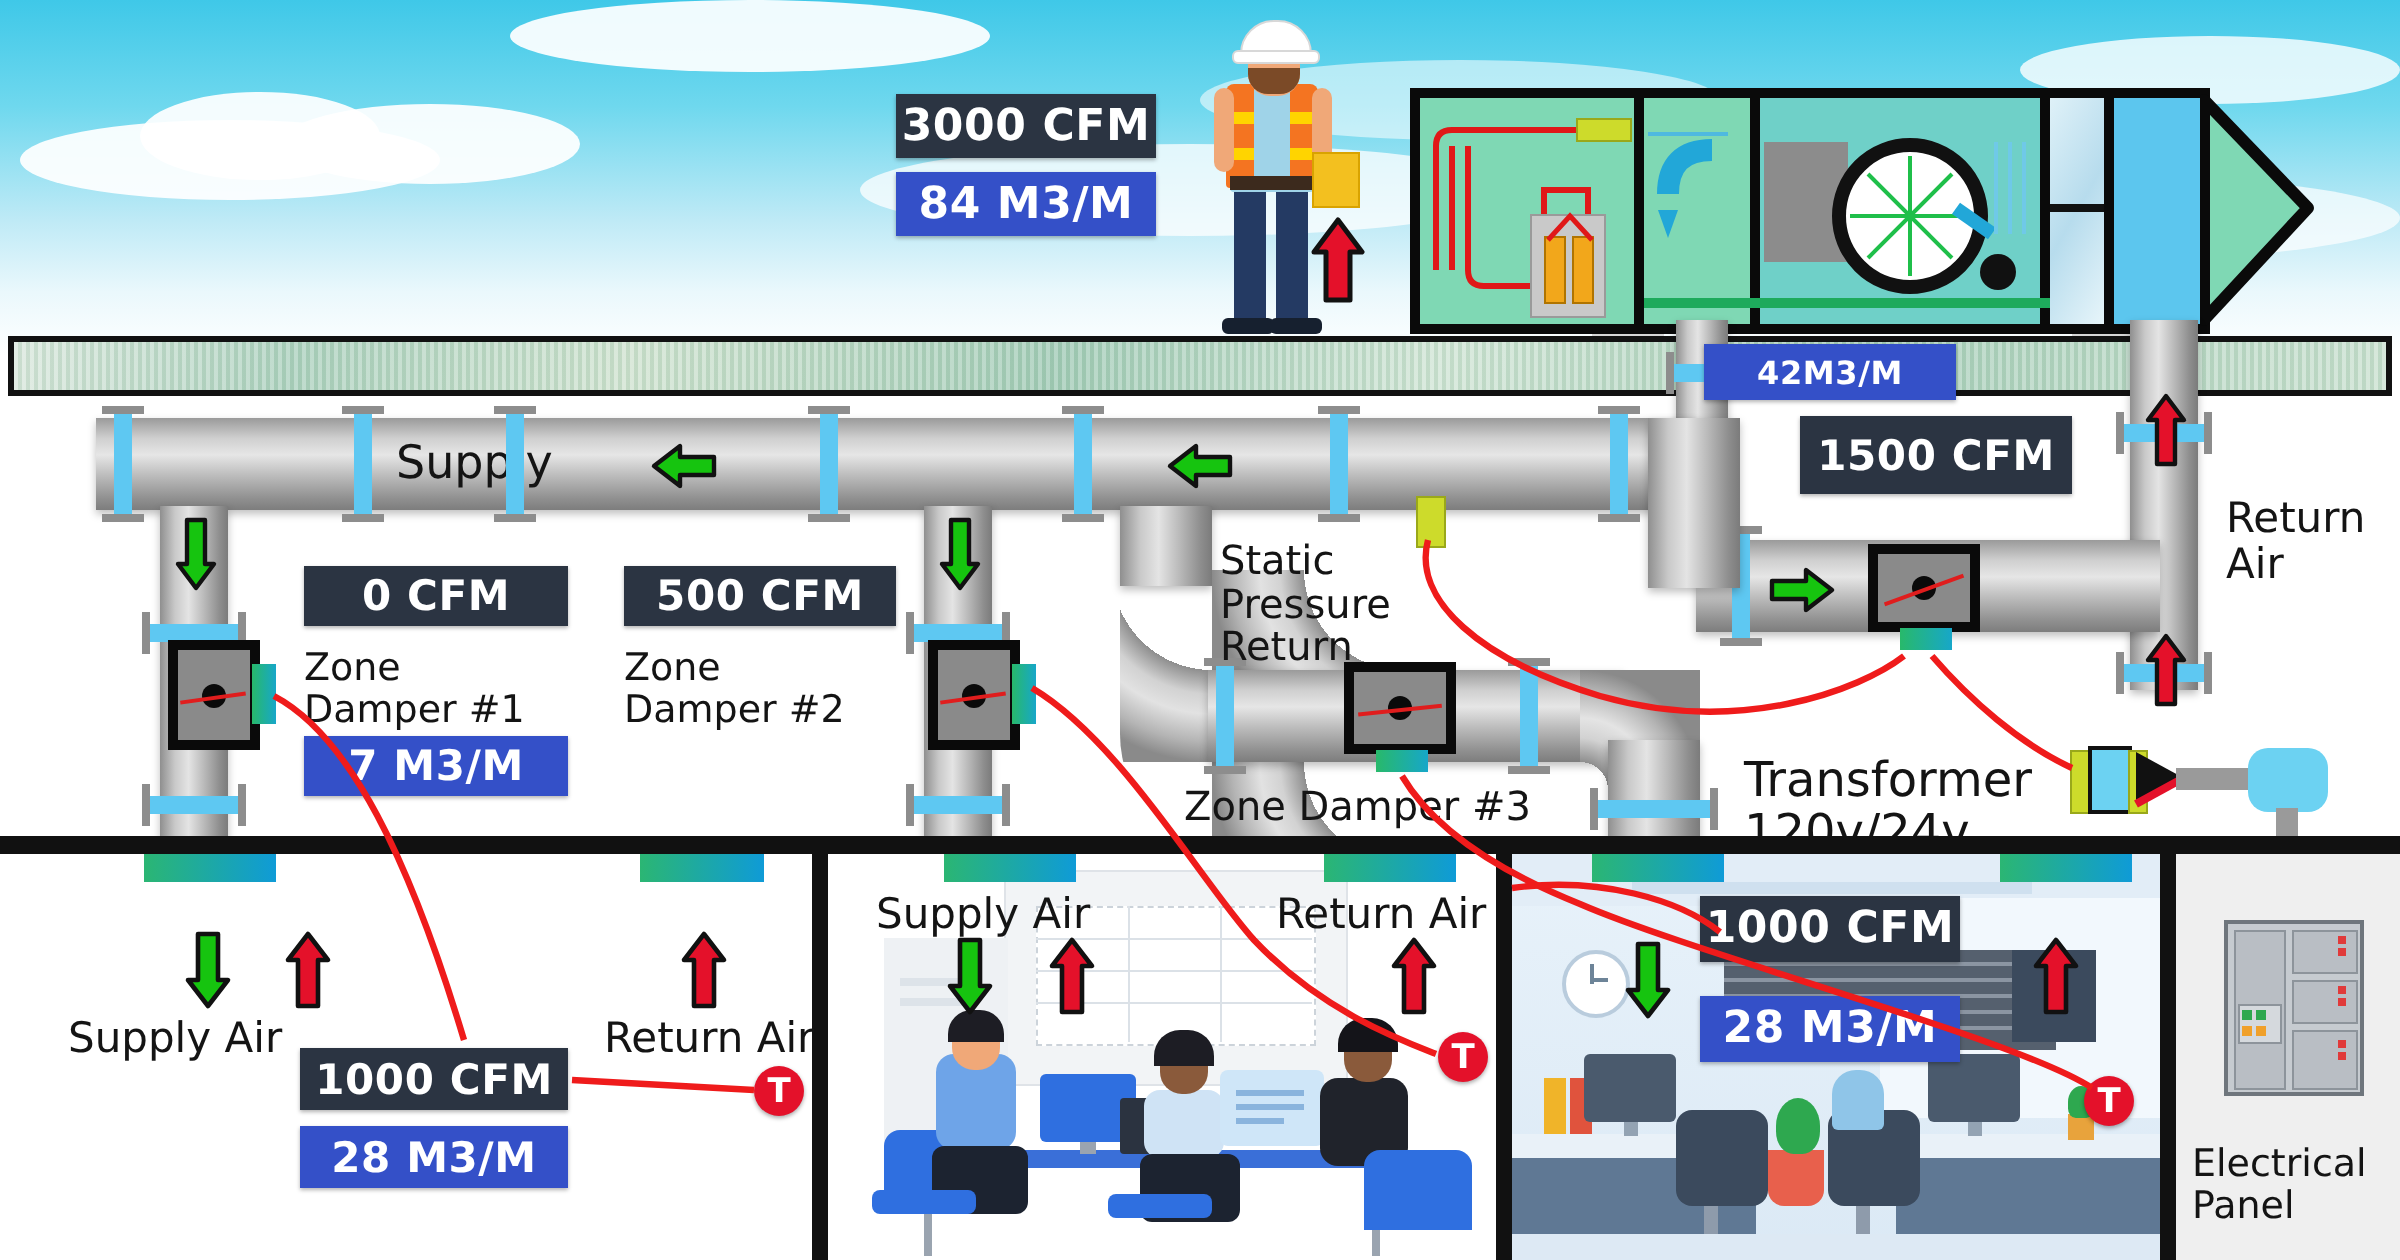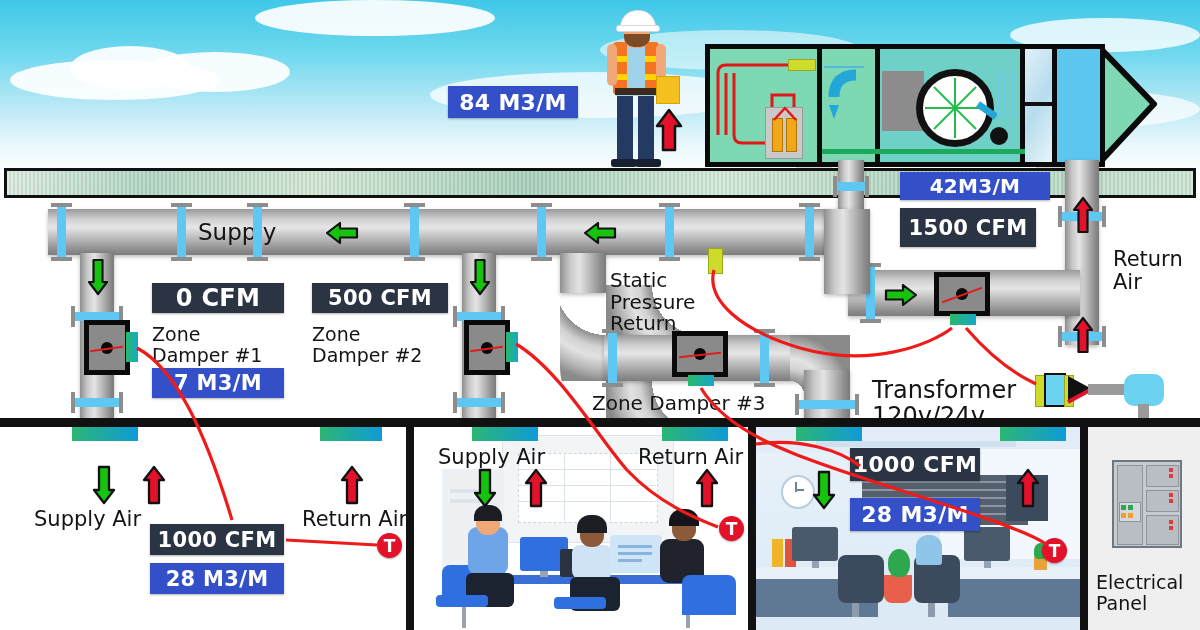--- a/index.html
+++ b/index.html
@@ -121,20 +121,21 @@
     <div style="position:absolute;left:22px;top:6px;width:34px;height:18px;background:#fff;border-radius:17px 17px 0 0;border:1px solid #d8d8d8;"></div>
     <div style="position:absolute;left:18px;top:21px;width:42px;height:5px;background:#fff;border-radius:3px;border:1px solid #d8d8d8;"></div>
   </div>
 
   <div class="arrow" style="left:655px;top:108px;">
     <svg width="28" height="44" viewBox="0 0 28 44">
         <path d="M14 2 L26 18 L20 18 L20 42 L8 42 L8 18 L2 18 Z" fill="#e4112a" stroke="#111" stroke-width="2.5" stroke-linejoin="round"></path>
       </svg>
   </div>
 
+  <div class="chip cfm" style="left:448px;top:47px;width:130px;height:32px;font-size:22px;">3000 CFM</div>
   <div class="chip m3" style="left:448px;top:86px;width:130px;height:32px;font-size:22px;">84 M3/M</div>
 
 
   <div class="punit" style="left:705px;top:44px;width:400px;height:123px;">
 
     <div class="pseg" style="left:0;width:112px;background:#7fd8b4;">
       <svg width="112" height="115" viewBox="0 0 112 115">
         <path d="M8 24 v62 M16 24 v62 M24 24 v62" stroke="#e01818" stroke-width="3" fill="none"></path>
         <path d="M8 24 q0-8 8-8 h66 v-6" stroke="#e01818" stroke-width="3" fill="none"></path>
         <path d="M24 86 q0 8 8 8 h30 v-48 h22 v30" stroke="#e01818" stroke-width="3" fill="none"></path>
@@ -209,21 +210,21 @@
       </svg>
   </div>
   <div class="arrow" style="left:1072px;top:316px;">
     <svg width="22" height="38" viewBox="0 0 22 38">
         <path d="M11 2 L20 14 L15.5 14 L15.5 36 L6.5 36 L6.5 14 L2 14 Z" fill="#e4112a" stroke="#111" stroke-width="2.2" stroke-linejoin="round"></path>
       </svg>
   </div>
   <div class="lbl" style="left:1113px;top:248px;font-size:21px;text-align:left;">Return
 Air</div>
 
-  <div class="chip m3" style="left:900px;top:172px;width:150px;height:28px;font-size:20px;">42M3/M</div>
+  <div class="chip m3" style="left:852px;top:172px;width:126px;height:28px;font-size:16px;">42M3/M</div>
   <div class="chip cfm" style="left:900px;top:208px;width:136px;height:39px;font-size:21px;">1500 CFM</div>
 
   <div class="duct" style="left:48px;top:209px;width:800px;height:46px;"></div>
   <div class="lbl" style="left:198px;top:220px;font-size:23px;">Supply</div>
   <div class="arrow" style="left:324px;top:221px;">
     <svg width="36" height="24" viewBox="0 0 36 24">
         <path d="M3 12 L16 2 L16 7.5 L33 7.5 L33 16.5 L16 16.5 L16 22 Z" fill="#16c40f" stroke="#111" stroke-width="2.2" stroke-linejoin="round"></path>
       </svg>
   </div>
   <div class="arrow" style="left:582px;top:221px;">
@@ -247,21 +248,21 @@
     <svg width="22" height="38" viewBox="0 0 22 38">
         <path d="M11 36 L20 24 L15.5 24 L15.5 2 L6.5 2 L6.5 24 L2 24 Z" fill="#16c40f" stroke="#111" stroke-width="2.2" stroke-linejoin="round"></path>
       </svg>
   </div>
   <div class="damper" style="left:84px;top:320px;width:46px;height:55px;">
     <div class="hub"></div>
     <div class="blade" style="transform:rotate(-8deg);"></div>
   </div>
   <div class="actuator" style="left:126px;top:332px;width:12px;height:30px;"></div>
 
-  <div class="chip cfm" style="left:152px;top:283px;width:132px;height:30px;font-size:24px;">0 CFM</div>
+  <div class="chip cfm" style="left:152px;top:283px;width:132px;height:30px;font-size:21px;">0 CFM</div>
   <div class="lbl" style="left:152px;top:324px;font-size:19px;">Zone
 Damper #1</div>
   <div class="chip m3" style="left:152px;top:368px;width:132px;height:30px;font-size:21px;">7 M3/M</div>
 
   <div class="duct v" style="left:462px;top:253px;width:34px;height:170px;"></div>
   <div class="flange-h" style="left:456px;top:312px;width:46px;"></div>
   <div class="flange-h" style="left:456px;top:398px;width:46px;"></div>
   <div class="arrow" style="left:469px;top:258px;">
     <svg width="22" height="38" viewBox="0 0 22 38">
         <path d="M11 36 L20 24 L15.5 24 L15.5 2 L6.5 2 L6.5 24 L2 24 Z" fill="#16c40f" stroke="#111" stroke-width="2.2" stroke-linejoin="round"></path>

